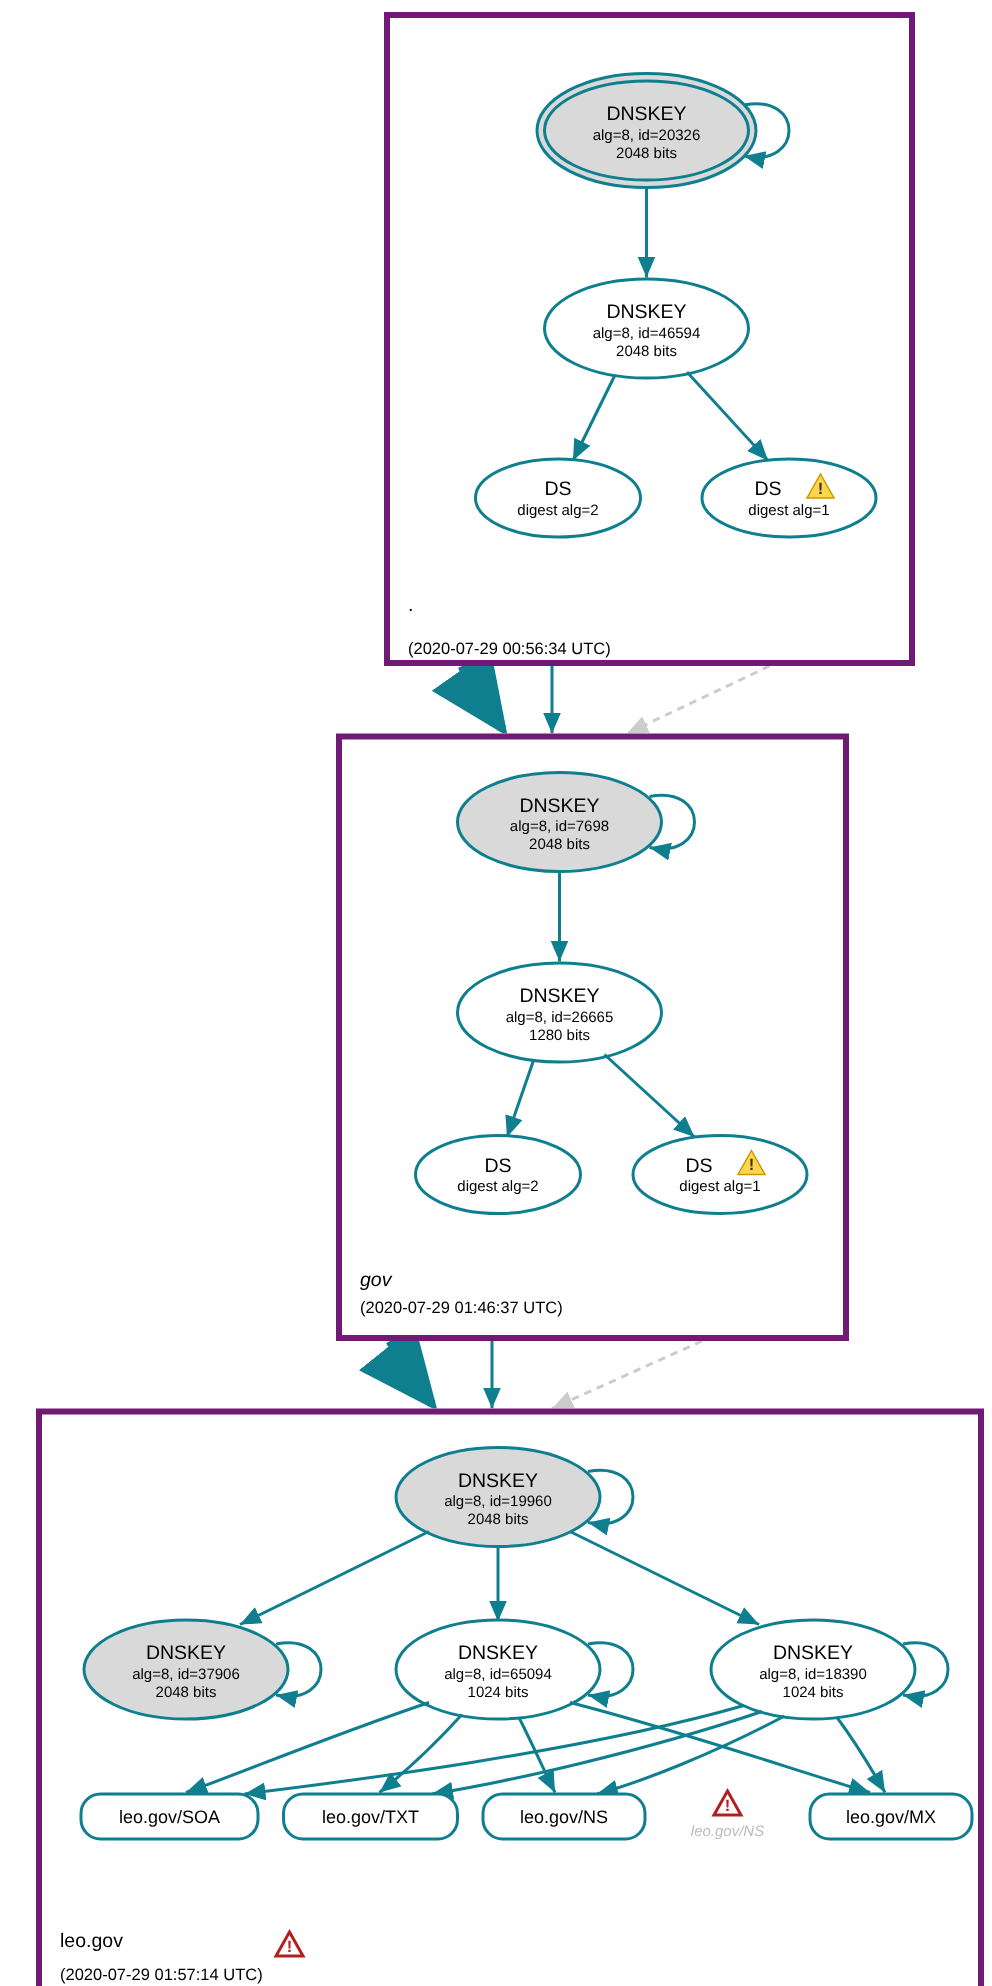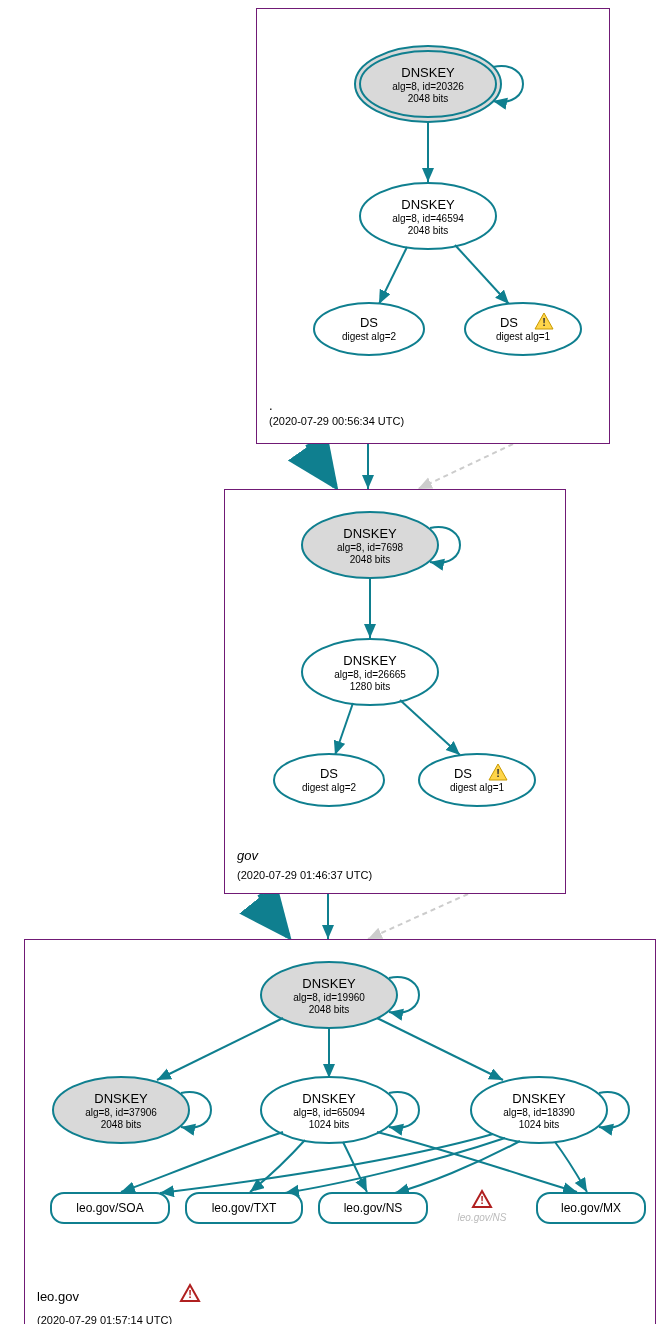--- a/index.html
+++ b/index.html
@@ -5,21 +5,21 @@
   * { box-sizing: border-box; }
   body {
     margin: 0;
     padding: 8px;
     font-family: Arial, Helvetica, sans-serif;
     font-size: 12px;
     background: #fff;
     width: 661px;
   }
   .zone-box {
-    border: 1px solid #701a75;
+    border: 4px solid #701a75;
     position: relative;
     background: #fff;
   }
   .zone-label {
     position: absolute;
     left: 12px;
     font-size: 13px;
   }
   .zone-time {
     position: absolute;
@@ -78,21 +78,21 @@
       <ellipse cx="266" cy="320" rx="58" ry="26" fill="#fff" stroke="#0f7f8f" stroke-width="2"></ellipse>
       <text x="252" y="318" text-anchor="middle" class="node-title">DS</text>
       <text x="266" y="331" text-anchor="middle" class="node-sub">digest alg=1</text>
       <g transform="translate(278,304)">
         <path d="M9,0 L18,16 L0,16 Z" fill="#ffd54a" stroke="#c99a00" stroke-width="1"></path>
         <text x="9" y="13" text-anchor="middle" font-size="11" font-weight="bold" fill="#333">!</text>
       </g>
     </g>
   </svg>
   <div class="zone-label" style="bottom:30px;">.</div>
-  <div class="zone-time" style="bottom:16px;">(2020-07-29 00:56:34 UTC)</div>
+  <div class="zone-time" style="bottom:1px;">(2020-07-29 00:56:34 UTC)</div>
 </div>
 
 <svg width="661" height="45" style="display:block;">
   <defs>
     <marker id="arr-teal2" markerWidth="10" markerHeight="10" refX="8" refY="4" orient="auto">
         <path d="M0,0 L9,4 L0,8 Z" fill="#0f7f8f"></path>
       </marker>
     <marker id="arr-gray2" markerWidth="8" markerHeight="8" refX="7" refY="3" orient="auto">
         <path d="M0,0 L7,3 L0,6 Z" fill="#cccccc"></path>
       </marker>

